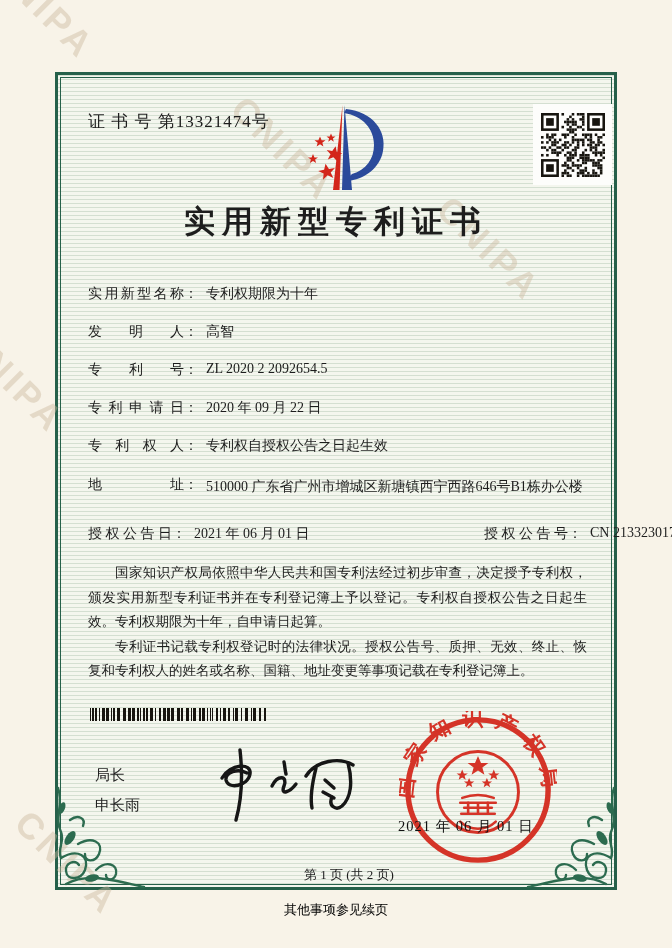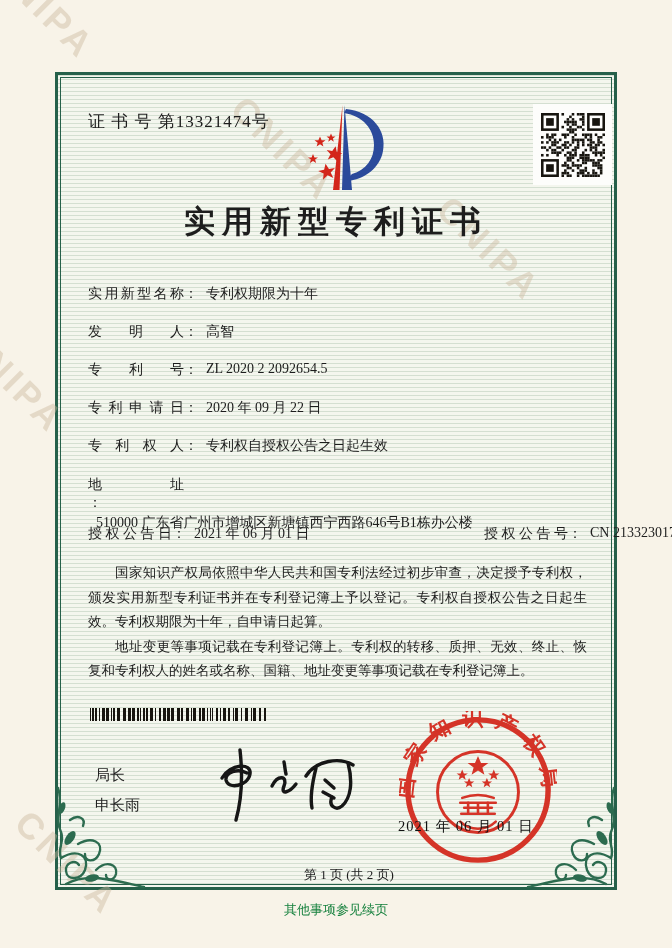--- a/index.html
+++ b/index.html
@@ -55,21 +55,21 @@
   .signer{position:absolute;left:95px;top:760px;font-size:15px;line-height:30px;
           font-family:"Liberation Sans","DejaVu Sans",sans-serif;}
   .signature{position:absolute;left:200px;top:740px;}
 
   .seal{position:absolute;left:399px;top:711px;width:158px;height:158px;opacity:0.93;}
   .seal-date{position:absolute;left:398px;top:817px;width:170px;font-size:14.5px;
              letter-spacing:1px;color:#111;z-index:5;}
 
   .page-info{position:absolute;left:13px;top:866px;width:100%;text-align:center;font-size:13px;}
   .footer-note{position:absolute;left:0;top:901px;width:100%;text-align:center;
-               font-size:13px;z-index:3;color:#15803d;}
+               font-size:13px;z-index:3;color:#000000;}
 </style>
 </head>
 <body>
 
 <div class="page">
 
   <div class="wm" style="left:-22px;top:-14px;">CNIPA</div>
   <div class="wm" style="left:218px;top:128px;">CNIPA</div>
   <div class="wm" style="left:424px;top:228px;">CNIPA</div>
   <div class="wm" style="left:-52px;top:360px;">CNIPA</div>
@@ -375,39 +375,39 @@
     <div class="row" style="top:399px;">
       <span class="lbl" style="width:96px;">专利申请日</span>
         <span>：</span>
       <span class="val">2020 年 09 月 22 日</span>
     </div>
     <div class="row" style="top:437px;">
       <span class="lbl" style="width:96px;">专利权人</span>
         <span>：</span>
       <span class="val">专利权自授权公告之日起生效</span>
     </div>
-    <div class="row" style="top:476px;flex-direction:column;">
+    <div class="row" style="top:476px;">
       <span class="lbl" style="width:96px;">地址</span>
         <span>：</span>
       <span class="val wrap">510000 广东省广州市增城区新塘镇西宁西路646号B1栋办公楼</span>
     </div>
     <div class="row" style="top:525px;">
       <span class="lbl" style="width:84px;">授权公告日</span>
         <span>：</span>
       <span class="val">2021 年 06 月 01 日</span>
       <span class="grant-no">
         <span class="lbl" style="width:84px;">授权公告号</span>
           <span>：</span>
         <span class="val">CN 213323017 U</span>
       </span>
     </div>
 
     <div class="paras">
       <p>国家知识产权局依照中华人民共和国专利法经过初步审查，决定授予专利权，颁发实用新型专利证书并在专利登记簿上予以登记。专利权自授权公告之日起生效。专利权期限为十年，自申请日起算。</p>
-      <p>地址变更等事项记载在专利登记簿上。专利权的转移、质押、无效、终止、恢复和专利权人的姓名或名称、国籍、地址变更等事项记载在专利登记簿上。</p>
+      <p>专利证书记载专利权登记时的法律状况。授权公告号、质押、无效、终止、恢复和专利权人的姓名或名称、国籍、地址变更等事项记载在专利登记簿上。</p>
     </div>
 
     <svg id="bc" class="barcode" width="176" height="13" viewBox="0 0 176 13">
         <rect x="0" y="0" width="1" height="13" fill="#17150f"></rect>
         <rect x="2" y="0" width="2" height="13" fill="#17150f"></rect>
         <rect x="5" y="0" width="2" height="13" fill="#17150f"></rect>
         <rect x="9" y="0" width="1" height="13" fill="#17150f"></rect>
         <rect x="12" y="0" width="3" height="13" fill="#17150f"></rect>
         <rect x="16" y="0" width="3" height="13" fill="#17150f"></rect>
         <rect x="21" y="0" width="1" height="13" fill="#17150f"></rect>

